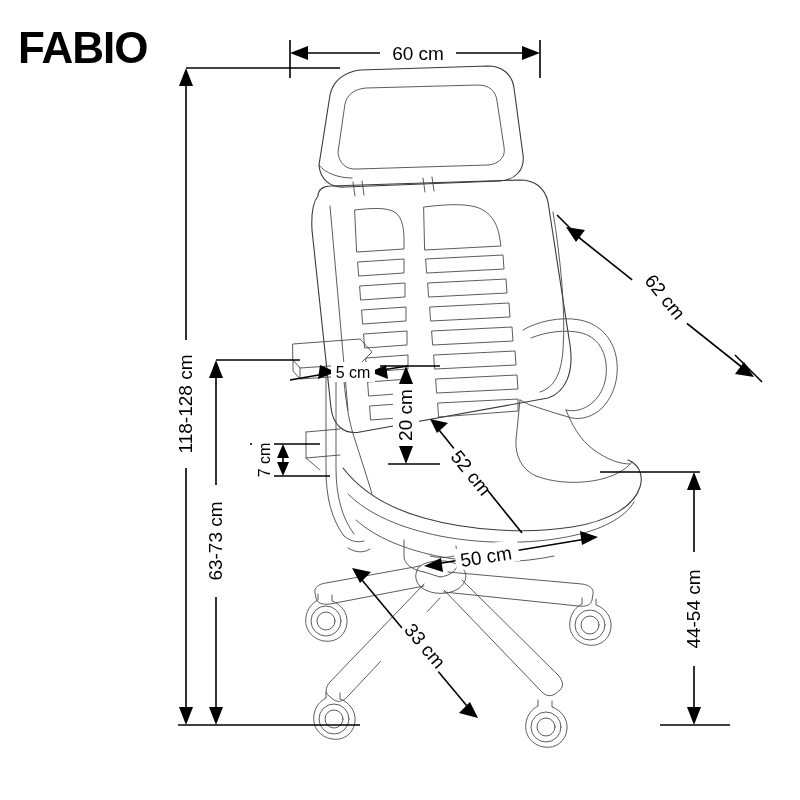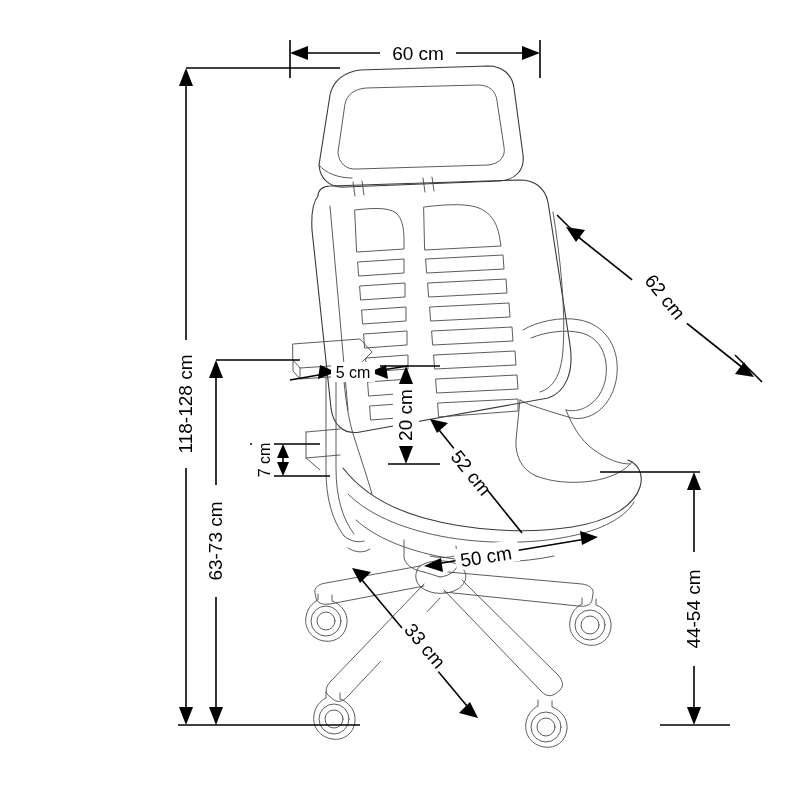--- a/index.html
+++ b/index.html
@@ -73,20 +73,21 @@
     font-family: "Liberation Sans", sans-serif;
     font-size: 16px;
     fill: #000000;
   }
 </style>
 </head>
 <body>
 
 <div id="page">
 
+  <div id="brand-title">FABIO</div>
 
   <svg id="drawing" viewBox="0 0 800 800">
 
     <g>
 
       <g>
         <path class="prod-line" d="M 330 95 C 333 80 345 72 360 70 L 488 66 C 502 66 512 74 514 88 L 523 155 C 525 170 515 180 500 181 L 345 187 C 330 188 320 179 319 165 Z"></path>
         <path class="prod-line-thin" d="M 345 104 C 347 94 355 89 366 88 L 478 85 C 489 85 496 91 497 101 L 504 147 C 506 157 499 164 488 165 L 357 169 C 346 170 339 163 338 153 Z"></path>
         <path class="prod-line-thin" d="M 319 165 C 325 173 338 178 352 178"></path>
       </g>

